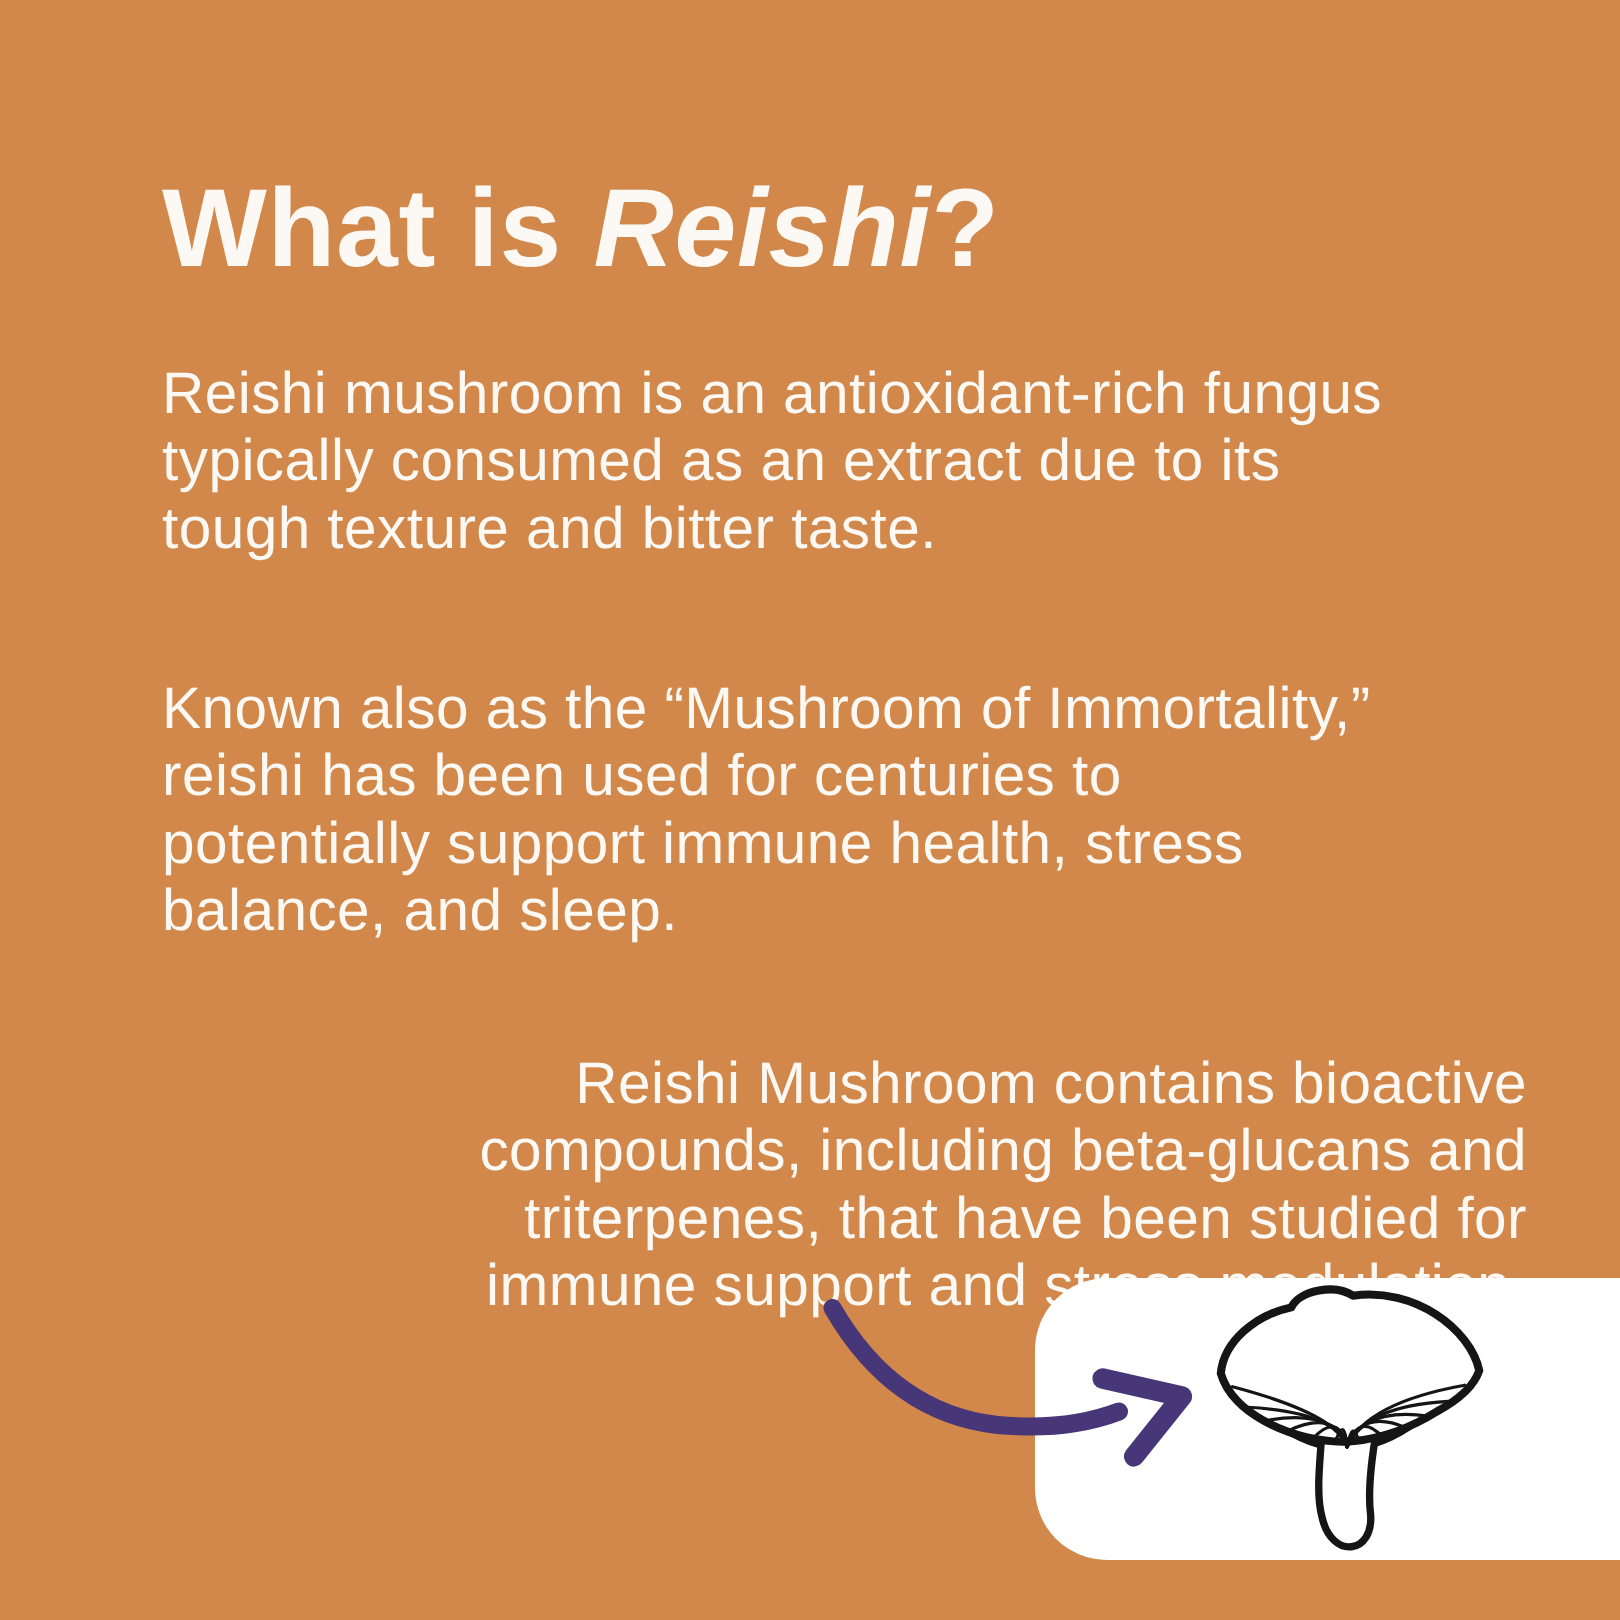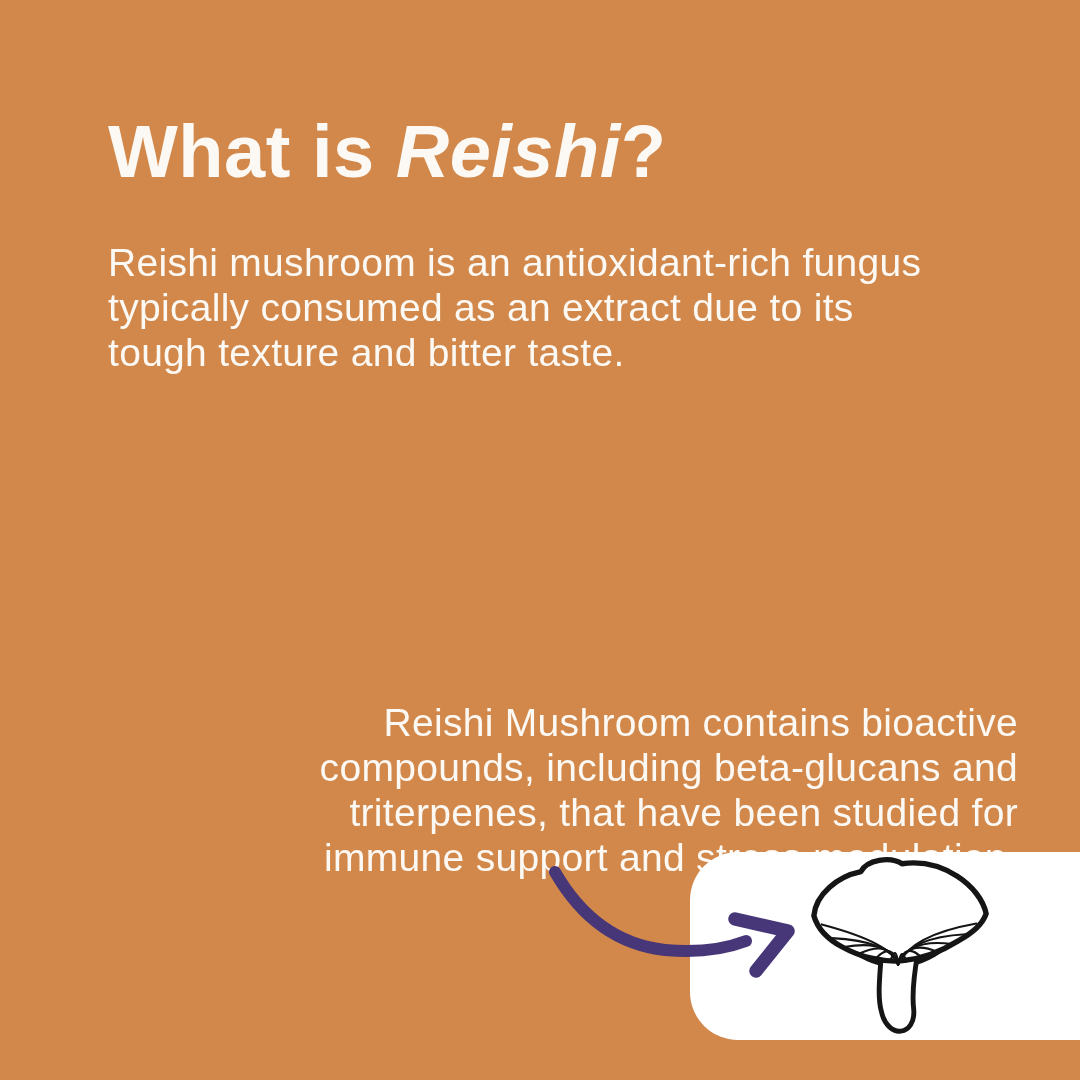--- a/index.html
+++ b/index.html
@@ -51,20 +51,24 @@
 </head>
 <body>
 
 <div class="canvas">
 
   <h1 class="heading"><span>What is </span><em>Reishi</em><span>?</span></h1>
 
   <p class="body p1">Reishi mushroom is an antioxidant-rich fungus
 typically consumed as an extract due to its
 tough texture and bitter taste.</p>
+  <p class="body p2">Known also as the “Mushroom of Immortality,”
+reishi has been used for centuries to
+potentially support immune health, stress
+balance, and sleep.</p>
   <p class="body p3">Reishi Mushroom contains bioactive
 compounds, including beta-glucans and
 triterpenes, that have been studied for
 immune support and stress modulation.</p>
 
   <div class="panel">
     <svg class="mushroom" viewBox="0 0 210 190" xmlns="http://www.w3.org/2000/svg">
 
       <path d="M 52 97 Q 102 134 152 95" fill="none" stroke="var(--line)" stroke-width="4.5" stroke-linecap="round"></path>
 

